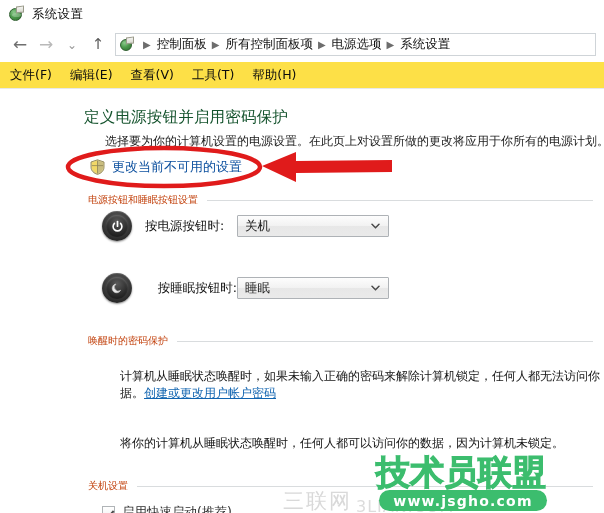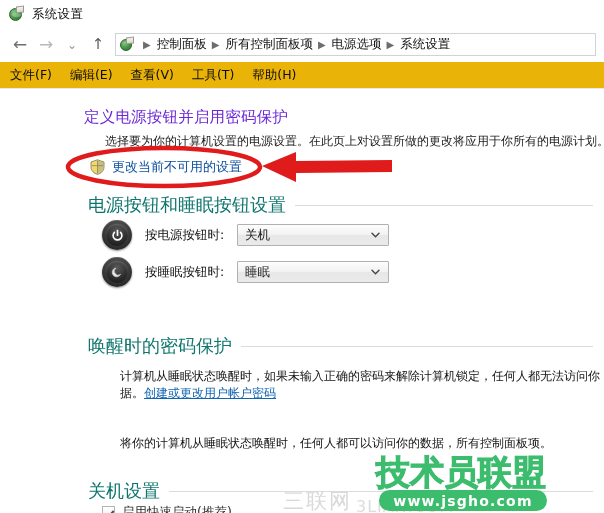--- a/index.html
+++ b/index.html
@@ -108,21 +108,21 @@
   }
   .crumb {
     font-size: 12.5px; color: #0d0d0d;
     white-space: nowrap;
   }
 
   
   .menubar {
     position: absolute; left: 0; top: 62px;
     width: 604px; height: 26px;
-    background: #eab308;
+    background: #fde047;
     display: flex; align-items: center;
     padding-left: 10px;
   }
   .menu-item {
     font-size: 12.5px; color: #0c0c0c;
     margin-right: 18px;
     white-space: nowrap;
   }
   .menu-divider {
     position: absolute; left: 0; top: 88px;
@@ -132,21 +132,21 @@
 
   
   .content {
     position: absolute; left: 0; top: 89px;
     width: 604px; height: 424px;
     background: #ffffff;
     padding: 0;
   }
   .h-title {
     position: absolute; left: 84px; top: 18px;
-    font-size: 15.5px; color: #6d28d9;
+    font-size: 15.5px; color: #14532d;
     letter-spacing: .2px;
     white-space: nowrap;
   }
   .desc {
     position: absolute; left: 105px; top: 44px;
     width: 495px;
     font-size: 12px; color: #1b1b1b;
     line-height: 16px;
     white-space: nowrap;
   }
@@ -166,21 +166,21 @@
   }
 
   
   .group {
     position: absolute;
     left: 88px;
     display: flex; align-items: center;
     width: 505px;
   }
   .group-label {
-    font-size: 18px; color: #0f766e;
+    font-size: 10px; color: #c2410c;
     white-space: nowrap;
     padding-right: 9px;
   }
   .group-rule {
     flex: 1 1 auto; height: 1px;
     background: #d9dcde;
   }
 
   
   .pwr-row {
@@ -395,42 +395,42 @@
         </svg>
       </span>
       <span class="shield-link">更改当前不可用的设置</span>
     </div>
 
     <div class="group" style="top:104px;">
       <span class="group-label">电源按钮和睡眠按钮设置</span>
       <span class="group-rule"></span>
     </div>
 
-    <div class="pwr-row" style="left:102px; top:131px;">
+    <div class="pwr-row" style="left:102px; top:122px;">
       <div class="pwr-icon">
         <div class="inner"></div>
         <div class="glyph">
           <svg width="13" height="13" viewBox="0 0 13 13">
             <path d="M6.5 1.6 V6.2" stroke="#ffffff" stroke-width="1.7" stroke-linecap="round" fill="none"></path>
             <path d="M3.4 3.4 A4.4 4.4 0 1 0 9.6 3.4" stroke="#ffffff" stroke-width="1.6" fill="none" stroke-linecap="round"></path>
           </svg>
         </div>
       </div>
       <div class="pwr-label">按电源按钮时:</div>
       <div class="combo">
         <span class="combo-text">关机</span>
         <span class="combo-arrow">
           <svg width="9" height="9" viewBox="0 0 9 9">
             <path d="M1 2.8 L4.5 6.3 L8 2.8" stroke="#4a4a4a" stroke-width="1.5" fill="none" stroke-linecap="round"></path>
           </svg>
         </span>
       </div>
     </div>
 
-    <div class="pwr-row" style="left:102px; top:168px;">
+    <div class="pwr-row" style="left:102px; top:184px;text-align:right;">
       <div class="pwr-icon">
         <div class="inner"></div>
         <div class="glyph">
           <svg width="13" height="13" viewBox="0 0 13 13">
             <path d="M9.6 8.2 A4.4 4.4 0 1 1 5.0 2.0 A3.6 3.6 0 0 0 9.6 8.2 Z" fill="#e8e8e8" stroke="#cfcfcf" stroke-width="0.6"></path>
           </svg>
         </div>
       </div>
       <div class="pwr-label">按睡眠按钮时:</div>
       <div class="combo">
@@ -447,21 +447,21 @@
       <span class="group-label">唤醒时的密码保护</span>
       <span class="group-rule"></span>
     </div>
 
     <div class="radio-desc" style="left:120px; top:279px;">
       <span>计算机从睡眠状态唤醒时，如果未输入正确的密码来解除计算机锁定，任何人都无法访问你</span><br>
       <span>据。</span><a class="inline-link" href="#">创建或更改用户帐户密码</a>
     </div>
 
     <div class="radio-desc" style="left:120px; top:346px;">
-      <span>将你的计算机从睡眠状态唤醒时，任何人都可以访问你的数据，所有控制面板项。</span>
+      <span>将你的计算机从睡眠状态唤醒时，任何人都可以访问你的数据，因为计算机未锁定。</span>
     </div>
 
     <div class="group" style="top:390px;">
       <span class="group-label">关机设置</span>
       <span class="group-rule"></span>
     </div>
 
     <div class="check-row" style="left:102px; top:415px;">
       <span class="checkbox checked"></span>
       <span class="check-label">启用快速启动(推荐)</span>

